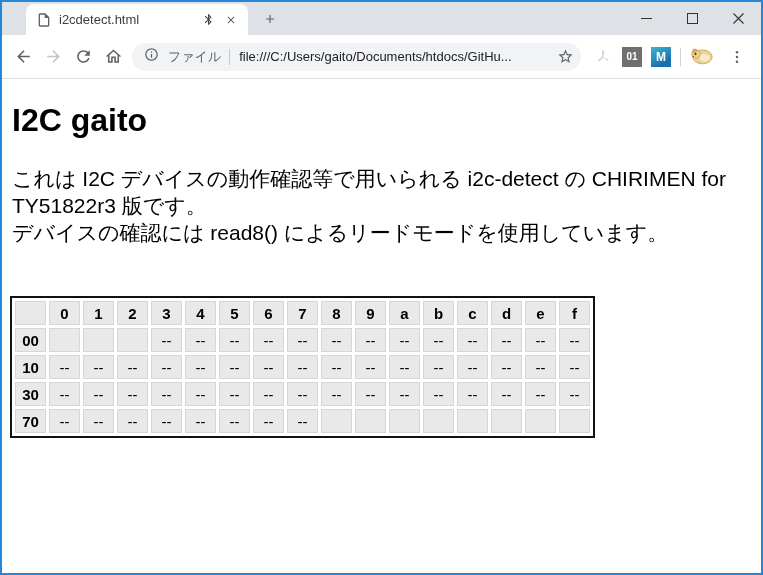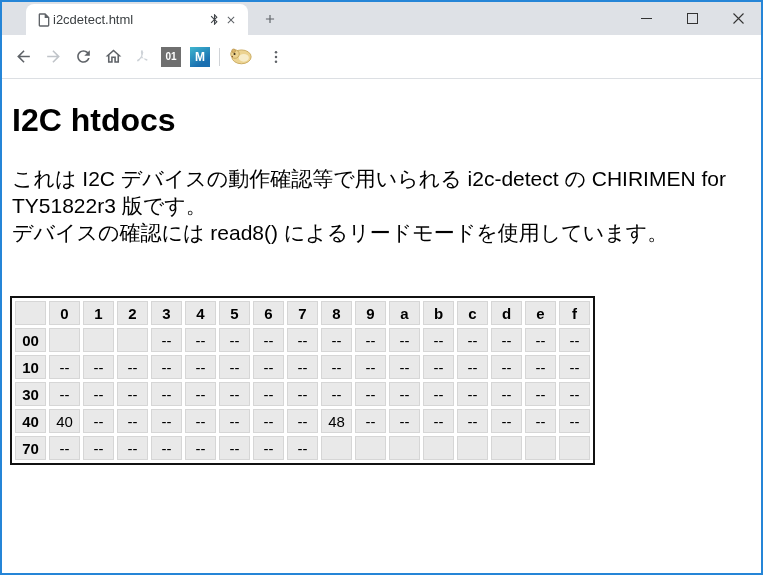--- a/index.html
+++ b/index.html
@@ -11,21 +11,21 @@
     border:2px solid #2585d7; background:#fff;
   }
 
   
   .titlebar{
     height:33px; background:#dee1e6; display:flex; align-items:flex-end; position:relative;
   }
   .tab{
     height:31px; width:222px; margin-left:24px; background:#fff;
     border-radius:8px 8px 0 0; display:flex; align-items:center;
-    padding:0 8px 0 10px; gap:1px; cursor:default;
+    padding:0 8px 0 10px; gap:7px; cursor:default;
   }
   .tab-favicon svg{ width:16px; height:16px; display:block; }
   .tab-title{ font-size:13px; color:#3c4043; flex:1; white-space:nowrap; overflow:hidden; }
   .tab-bt svg{ width:13px; height:13px; display:block; }
   .tab-close{ width:18px; height:18px; display:flex; align-items:center; justify-content:center; border-radius:50%; }
   .tab-close svg{ width:12px; height:12px; }
   .newtab{ width:28px; height:28px; margin:0 0 2px 8px; display:flex; align-items:center; justify-content:center; border-radius:50%; }
   .newtab svg{ width:14px; height:14px; }
 
   .win-controls{ position:absolute; top:0; right:0; height:33px; display:flex; }
@@ -146,20 +146,35 @@
       <svg viewBox="0 0 24 24">
           <path class="ic-dark" d="M17.65 6.35C16.2 4.9 14.21 4 12 4c-4.42 0-7.99 3.58-7.99 8s3.57 8 7.99 8c3.73 0 6.84-2.55 7.73-6h-2.08c-.82 2.33-3.04 4-5.65 4-3.31 0-6-2.69-6-6s2.69-6 6-6c1.66 0 3.14.69 4.22 1.78L13 11h7V4l-2.35 2.35z"></path>
         </svg>
     </div>
     <div class="nav-btn">
       <svg viewBox="0 0 24 24">
           <path class="ic-dark" d="M12 5.69l5 4.5V18h-2v-6H9v6H7v-7.81l5-4.5M12 3L2 12h3v8h6v-6h2v6h6v-8h3L12 3z"></path>
         </svg>
     </div>
 
+    <div class="omnibox">
+      <span class="omni-info">
+        <svg viewBox="0 0 24 24">
+            <path fill="#5f6368" d="M11 7h2v2h-2zm0 4h2v6h-2zm1-9C6.48 2 2 6.48 2 12s4.48 10 10 10 10-4.48 10-10S17.52 2 12 2zm0 18c-4.41 0-8-3.59-8-8s3.59-8 8-8 8 3.59 8 8-3.59 8-8 8z"></path>
+          </svg>
+      </span>
+      <span class="omni-scheme">ファイル</span>
+      <span class="omni-sep"></span>
+      <span class="omni-url">file:///C:/Users/gaito/Documents/htdocs/GitHu...</span>
+      <span class="omni-star">
+        <svg viewBox="0 0 24 24">
+            <path fill="#5f6368" d="M22 9.24l-7.19-.62L12 2 9.19 8.63 2 9.24l5.46 4.73L5.82 21 12 17.27 18.18 21l-1.63-7.03L22 9.24zM12 15.4l-3.76 2.27 1-4.28-3.32-2.88 4.38-.38L12 6.1l1.71 4.04 4.38.38-3.32 2.88 1 4.28L12 15.4z"></path>
+          </svg>
+      </span>
+    </div>
 
     <div class="ext-area">
       <span class="ext-acro">
         <svg viewBox="0 0 24 24">
             <path fill="#ced3d8" d="M6.8 19.5c1.9-1.2 3.4-3 4.5-5.1.9-1.8 1.6-4 1.8-5.9.1-.9-.1-2-1-2.1-.8-.1-1.3.6-1.4 1.4-.2 1.9.6 3.9 1.5 5.6 1 1.9 2.4 3.8 4.1 4.9.7.5 1.7.8 2.2.1.4-.6-.1-1.3-.7-1.6-1.7-.9-4-1-5.9-.9-1.7.1-3.7.4-5.1 1.4-.5.4-.9 1.1-.5 1.7.2.4.8.6 1.3.5.9-.1 1.7-.6 2.4-1.1"></path>
             <path fill="none" stroke="#ced3d8" stroke-width="1.4" d="M6.5 19.3c2-1.1 3.6-3 4.7-5.1.9-1.8 1.6-3.9 1.7-5.8"></path>
           </svg>
       </span>
       <span class="ext-badge ext-01">01</span>
       <span class="ext-badge ext-m">M</span>
@@ -180,21 +195,21 @@
               <circle cx="12" cy="5" r="1.9"></circle>
               <circle cx="12" cy="12" r="1.9"></circle>
               <circle cx="12" cy="19" r="1.9"></circle>
             </g>
           </svg>
       </span>
     </div>
   </div>
 
   <div class="content">
-    <h1 class="page-h1">I2C htdocs</h1>
+    <h1 class="page-h1">I2C gaito</h1>
     <div class="para">
       <div>これは I2C デバイスの動作確認等で用いられる i2c-detect の CHIRIMEN for TY51822r3 版です。</div>
       <div>デバイスの確認には read8() によるリードモードを使用しています。</div>
     </div>
 
     <table class="i2c">
       <thead>
         <tr>
           <th></th>
         <th>0</th>
@@ -267,39 +282,20 @@
             <td>--</td>
             <td>--</td>
             <td>--</td>
             <td>--</td>
             <td>--</td>
             <td>--</td>
             <td>--</td>
             <td>--</td>
           </tr>
           <tr>
-            <th>40</th>
-            <td>40</td>
-            <td>--</td>
-            <td>--</td>
-            <td>--</td>
-            <td>--</td>
-            <td>--</td>
-            <td>--</td>
-            <td>--</td>
-            <td>48</td>
-            <td>--</td>
-            <td>--</td>
-            <td>--</td>
-            <td>--</td>
-            <td>--</td>
-            <td>--</td>
-            <td>--</td>
-          </tr>
-          <tr>
             <th>70</th>
             <td>--</td>
             <td>--</td>
             <td>--</td>
             <td>--</td>
             <td>--</td>
             <td>--</td>
             <td>--</td>
             <td>--</td>
             <td></td>

